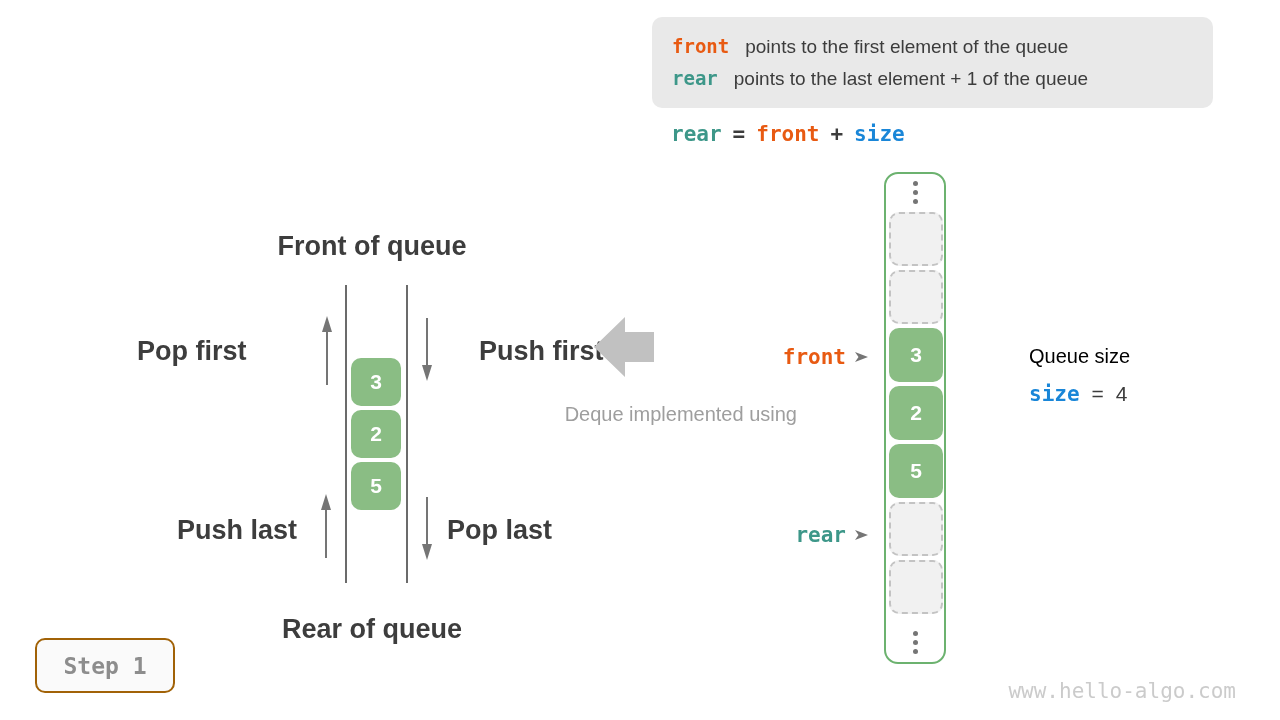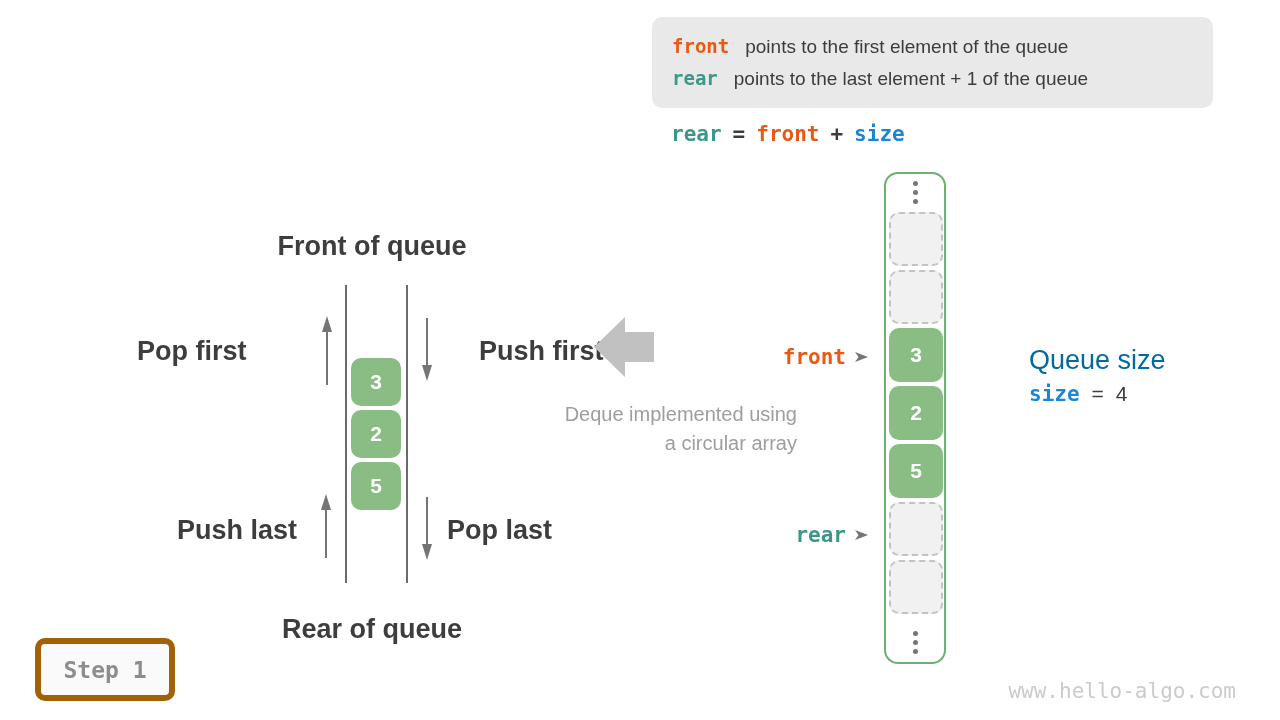--- a/index.html
+++ b/index.html
@@ -60,27 +60,27 @@
   .arr-0 { top:212px; } .arr-1 { top:270px; } .arr-2 { top:328px; } .arr-3 { top:386px; }
   .arr-4 { top:444px; } .arr-5 { top:502px; } .arr-6 { top:560px; }
 
   .pointer { position:absolute; display:flex; align-items:center; gap:9px;
     font-family:"DejaVu Sans Mono", monospace; font-weight:bold; font-size:21px; }
   .ptr-front { right:412px; top:345px; color:#e85a12; }
   .ptr-rear  { right:412px; top:523px; color:#3d9789; }
   .ptr-arrowhead { display:inline-flex; }
 
   
-  .queue-size-label { position:absolute; left:1029px; top:345px; font-size:27px; color:#0369a1; }
+  .queue-size-label { position:absolute; left:1029px; top:345px; font-size:20px; color:#000000; }
   .queue-size-eq { position:absolute; left:1029px; top:382px; display:flex; gap:12px;
     align-items:baseline; font-size:21px; color:#3d3d3d; }
 
   
-  .step-badge { position:absolute; left:35px; top:638px; width:140px; height:63px;
-    background:#fafafa; border:6px solid #a16207; border-radius:10px;
+  .step-badge { position:absolute; left:35px; top:638px; width:140px; height:55px;
+    background:#fafafa; border:2px solid #a16207; border-radius:10px;
     display:flex; align-items:center; justify-content:center;
     font-family:"DejaVu Sans Mono", monospace; font-weight:bold; font-size:23px; color:#8d8d8d; }
 
   .watermark { position:absolute; right:44px; top:679px;
     font-family:"DejaVu Sans Mono", monospace; font-size:21px; color:#cbcbcb; }
 </style>
 </head>
 <body>
 
 <div class="stage">
@@ -133,21 +133,20 @@
     </g>
     <g>
       <line x1="427" y1="497" x2="427" y2="547" stroke="#757575" stroke-width="2"></line>
       <polygon points="427,560 422,544 432,544" fill="#757575"></polygon>
     </g>
     <polygon points="594,347 625,317 625,332 654,332 654,362 625,362 625,377" fill="#c1c1c1"></polygon>
   </svg>
 
   <div class="caption">
     <div>Deque implemented using</div>
-    <div>a circular array</div>
   </div>
 
   <div class="array-box"></div>
 
   <div class="dots dots-top">
     <div class="dot"></div>
     <div class="dot"></div>
     <div class="dot"></div>
   </div>
 

